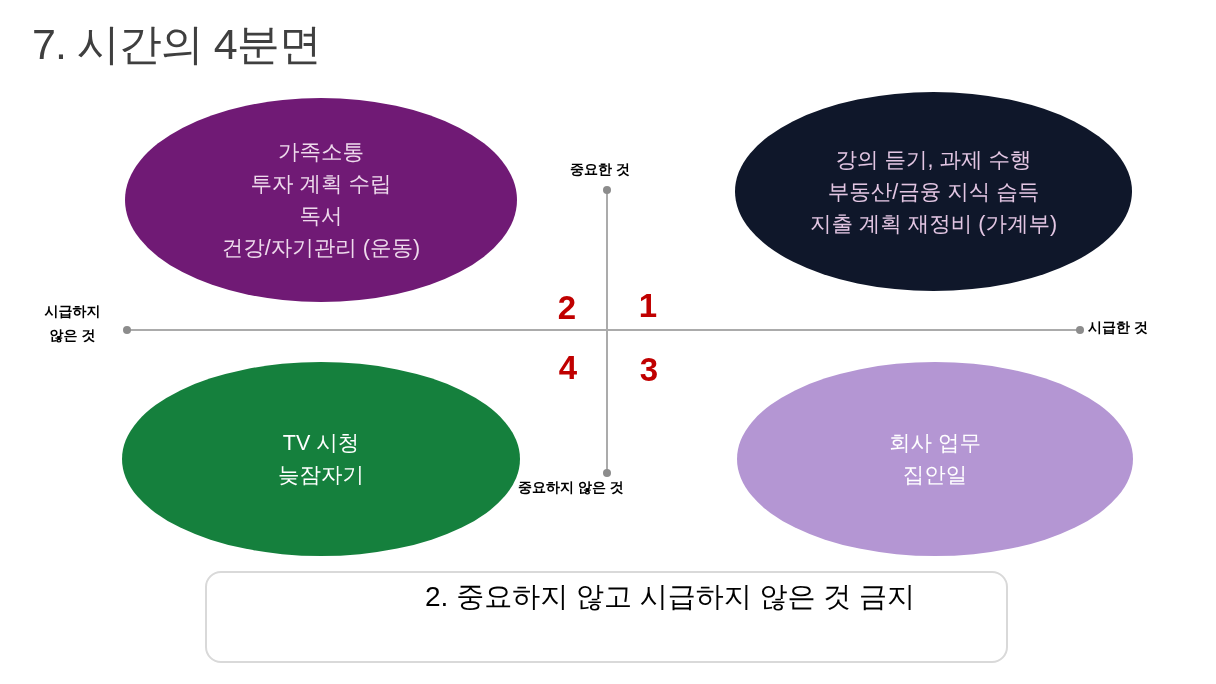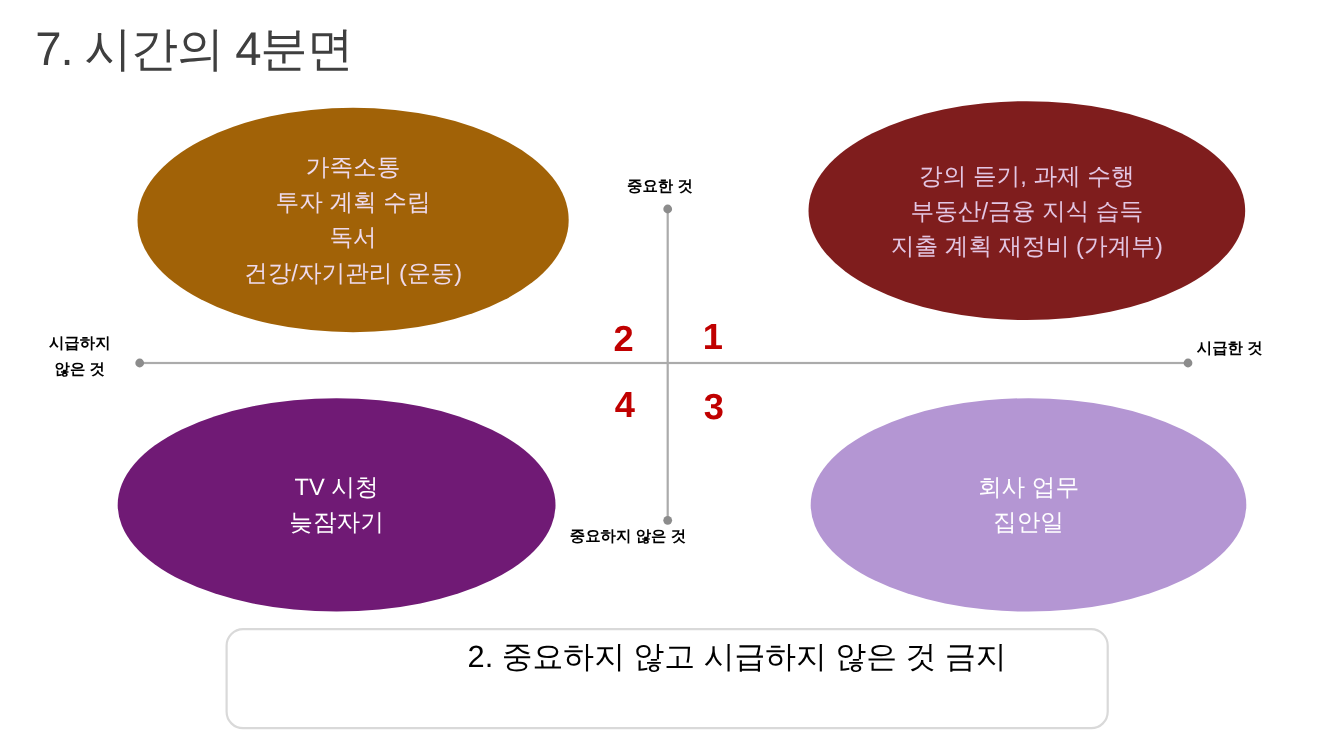--- a/index.html
+++ b/index.html
@@ -4,38 +4,38 @@
 <style>
   html,body{margin:0;padding:0;background:#ffffff;}
   body{width:1216px;height:684px;position:relative;overflow:hidden;
        font-family:"Liberation Sans","DejaVu Sans",sans-serif;}
   .abs{position:absolute;}
 
   .slide-title{left:32px;top:16px;font-size:43px;font-weight:500;color:#3f3f3f;letter-spacing:-1px;}
 
   .ellipse{border-radius:50%;display:flex;flex-direction:column;align-items:center;justify-content:center;
            text-align:center;font-size:21.5px;line-height:32px;font-weight:400;}
-  .el-tl{left:125px;top:98px;width:392px;height:204px;background:#a16207;color:#eedaec;}
-  .el-tr{left:735px;top:92px;width:397px;height:199px;background:#7f1d1d;color:#e3c6e3;}
-  .el-bl{left:107px;top:362px;width:398px;height:194px;background:#701a75;color:#ffffff;}
+  .el-tl{left:125px;top:98px;width:392px;height:204px;background:#701a75;color:#eedaec;}
+  .el-tr{left:735px;top:92px;width:397px;height:199px;background:#0f172a;color:#e3c6e3;}
+  .el-bl{left:122px;top:362px;width:398px;height:194px;background:#15803d;color:#ffffff;}
   .el-br{left:737px;top:362px;width:396px;height:194px;background:#b496d3;color:#ffffff;}
 
   .axis-h{left:127px;top:329px;width:952px;height:2px;background:#ababab;}
   .axis-v{left:606px;top:190px;width:2px;height:284px;background:#ababab;}
   .dot{width:8px;height:8px;border-radius:50%;background:#8c8c8c;}
   .dot-left{left:123px;top:326px;}
   .dot-right{left:1076px;top:326px;}
   .dot-top{left:603px;top:186px;}
   .dot-bottom{left:603px;top:469px;}
 
   .axis-label{font-size:14px;font-weight:bold;color:#000000;}
   .lab-top{left:535px;top:161px;width:130px;text-align:center;}
   .lab-bottom{left:518px;top:479px;width:180px;}
   .lab-left{left:25px;top:299px;width:95px;text-align:center;line-height:24px;}
-  .lab-right{left:1088px;top:308px;}
+  .lab-right{left:1088px;top:319px;}
 
   .qnum{font-size:33px;font-weight:bold;color:#c00000;width:40px;text-align:center;line-height:40px;}
   .n2{left:547px;top:288px;}
   .n1{left:628px;top:286px;}
   .n4{left:548px;top:348px;}
   .n3{left:629px;top:350px;}
 
   .rules-box{left:205px;top:571px;width:803px;height:92px;background:#ffffff;
              border:2px solid #d9d9d9;border-radius:16px;box-sizing:border-box;
              font-size:28px;color:#000000;line-height:43px;padding-top:2px;}

